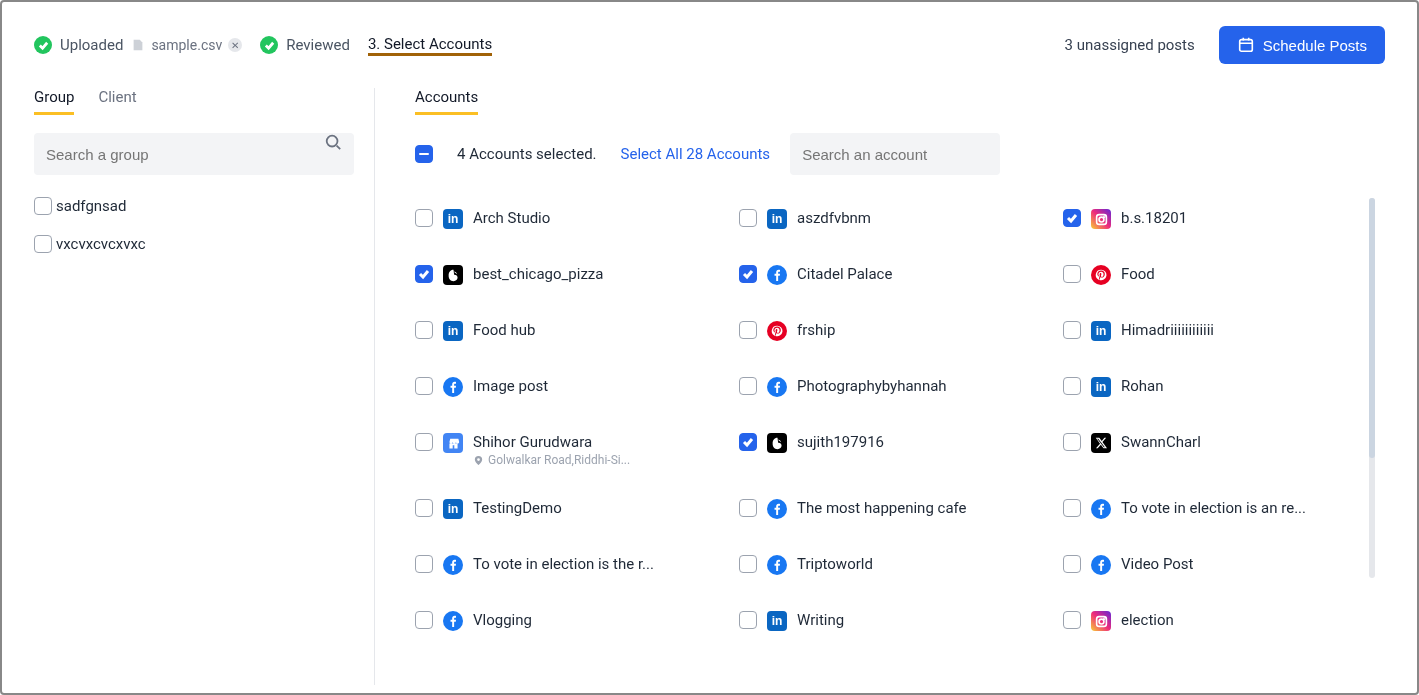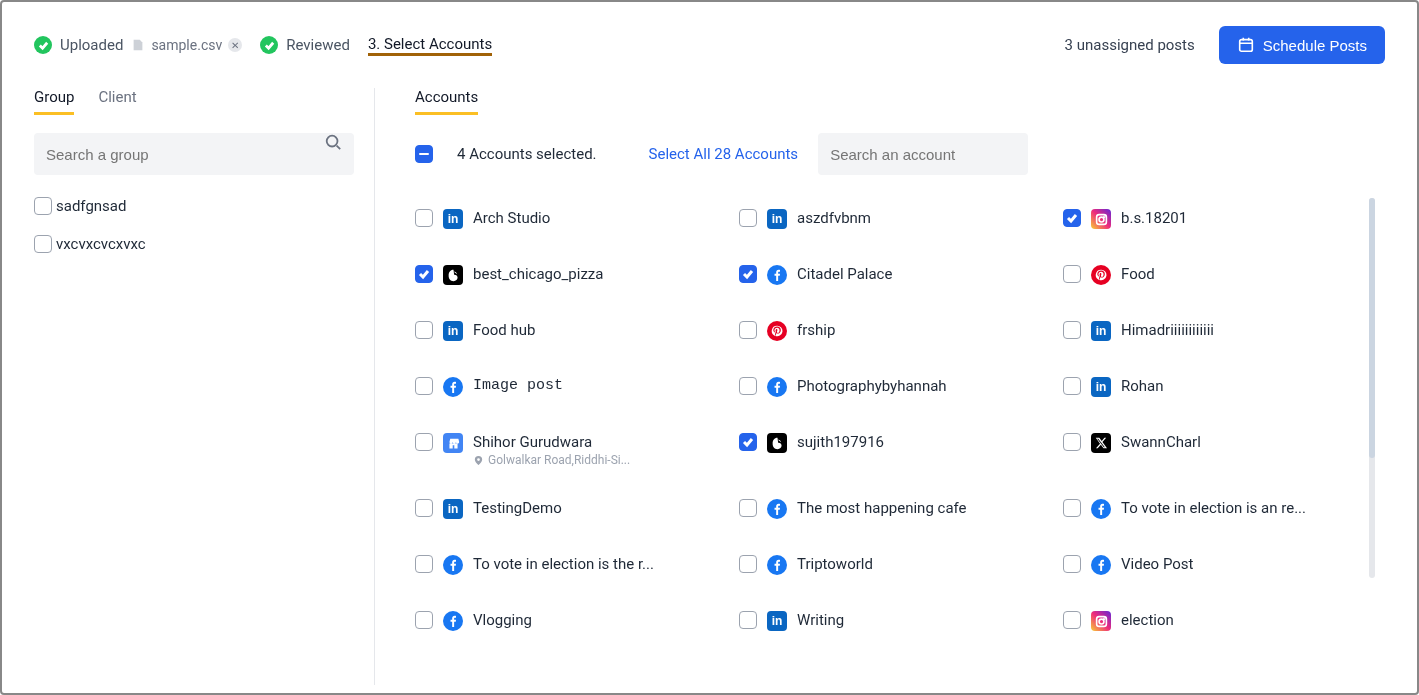--- a/index.html
+++ b/index.html
@@ -119,21 +119,21 @@
 .cbox.checked { background: #2563eb; border-color: #2563eb; }
 .cbox.checked svg { width: 12px; height: 12px; stroke: #fff; stroke-width: 3; fill: none; }
 .cbox.indeterminate { background: #2563eb; border-color: #2563eb; }
 .cbox.indeterminate::after { content: ""; width: 10px; height: 2.5px; background: #fff; border-radius: 1px; }
 
 .accounts-header-row {
   display: flex; align-items: center; gap: 20px; flex-wrap: wrap;
   margin-bottom: 34px; margin-top: 8px;
 }
 .sel-text { display: inline-flex; align-items: center; gap: 24px; font-size: 15px; }
-.sel-text .link { color: #2563eb; cursor: pointer; margin-left: 28px; }
+.sel-text .link { color: #2563eb; cursor: pointer; }
 .acc-search { width: 210px; }
 .dropdown {
   background: #f3f4f6; border-radius: 4px; height: 42px;
   display: inline-flex; align-items: center; padding: 0 14px;
   gap: 50px; color: #4b5563; font-size: 15px; cursor: pointer;
   width: 210px; justify-content: space-between;
 }
 .dropdown svg { width: 14px; height: 14px; stroke: #6b7280; fill: none; stroke-width: 2.5; }
 
 .accounts-grid {
@@ -387,21 +387,21 @@
               <div class="acc-label">Himadriiiiiiiiiiii</div>
             </div>
           </div>
           <div class="acc-item">
             <span class="cbox"></span>
             <span class="platform-icon pi-facebook">
               <svg viewBox="0 0 16 16">
                 <path d="M9.5 16V9h2.2l.3-2.6H9.5V4.8c0-.7.2-1.2 1.2-1.2h1.3V1.2C11.8 1.1 11 1 10.1 1 8.2 1 6.9 2.2 6.9 4.4v2H4.7V9h2.2v7h2.6z"></path>
               </svg>
             </span>
-            <div style="overflow: hidden; font-family: Liberation Mono, monospace;">
+            <div style="overflow: hidden;">
               <div class="acc-label">Image post</div>
             </div>
           </div>
           <div class="acc-item">
             <span class="cbox"></span>
             <span class="platform-icon pi-facebook">
               <svg viewBox="0 0 16 16">
                 <path d="M9.5 16V9h2.2l.3-2.6H9.5V4.8c0-.7.2-1.2 1.2-1.2h1.3V1.2C11.8 1.1 11 1 10.1 1 8.2 1 6.9 2.2 6.9 4.4v2H4.7V9h2.2v7h2.6z"></path>
               </svg>
             </span>

